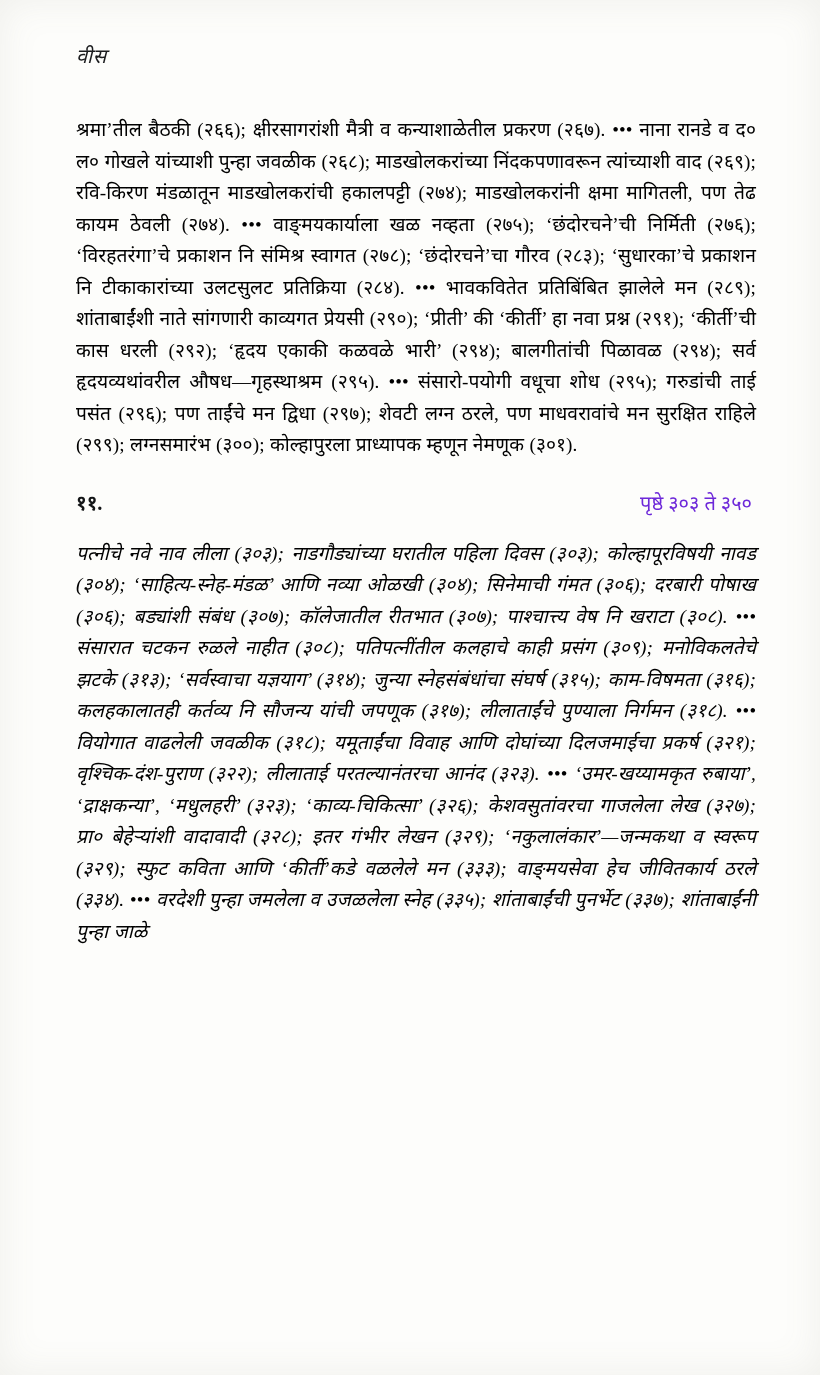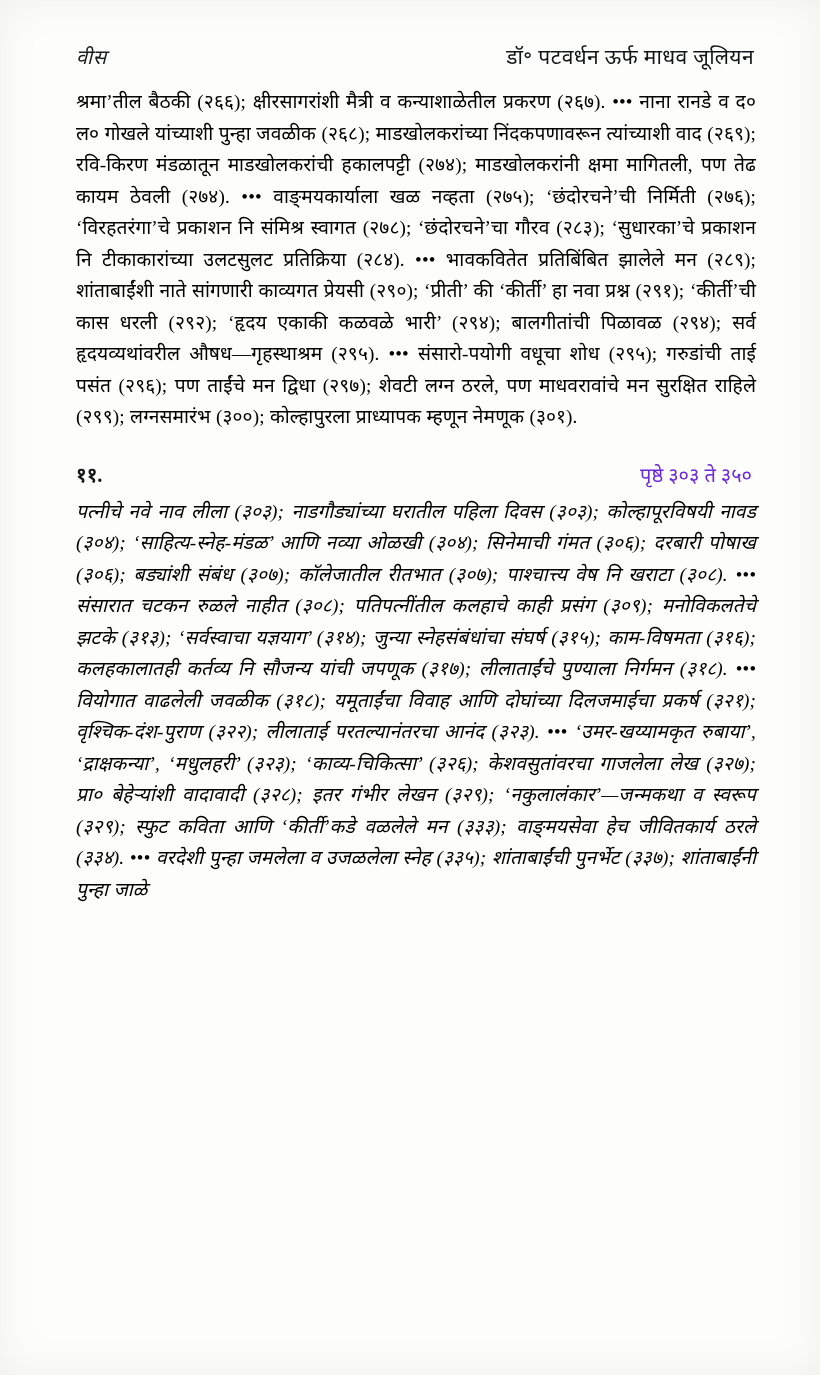--- a/index.html
+++ b/index.html
@@ -25,24 +25,24 @@
   
   .page::after {
     content: "";
     position: absolute;
     inset: 0;
     pointer-events: none;
     box-shadow: inset 0 0 38px rgba(120,115,100,0.10);
   }
   .running-head {
     display: flex;
-    align-items: center;
+    align-items: flex-start;
     justify-content: space-between;
     padding: 0 8px 0 14px;
-    margin-bottom: 16px;
+    margin-bottom: 45px;
   }
   .folio {
     font-size: 20px;
     font-style: italic;
     font-family: "Liberation Serif", "DejaVu Serif", serif;
     color: #1b1c1e;
     letter-spacing: 0.5px;
   }
   .head-title {
     font-size: 21px;
@@ -58,21 +58,21 @@
     font-size: 19.2px;
     line-height: 31.5px;
     text-align: justify;
     text-justify: inter-word;
     color: #000000;
     letter-spacing: 0.1px;
   }
   .section-head {
     display: flex;
     align-items: baseline;
-    margin: 27px 0 8px 0;
+    margin: 27px 0 22px 0;
   }
   .sec-num {
     font-size: 20.5px;
     font-weight: bold;
     min-width: 40px;
     color: #131517;
   }
   .sec-title {
     font-size: 22px;
     font-weight: bold;
@@ -94,21 +94,20 @@
     word-spacing: 0.5px;
   }
 </style>
 </head>
 <body>
 
 <div class="page">
 
   <div class="running-head">
     <div class="folio">वीस</div>
-    <div class="head-title">डॉ॰ पटवर्धन ऊर्फ माधव जूलियन</div>
   </div>
 
   <div class="body-col">
 
     <p class="para tight">श्रमा’तील बैठकी (२६६); क्षीरसागरांशी मैत्री व कन्याशाळेतील प्रकरण (२६७). ••• नाना रानडे व द० ल० गोखले यांच्याशी पुन्हा जवळीक (२६८); माडखोलकरांच्या निंदकपणावरून त्यांच्याशी वाद (२६९); रवि-किरण मंडळातून माडखोलकरांची हकालपट्टी (२७४); माडखोलकरांनी क्षमा मागितली, पण तेढ कायम ठेवली (२७४). ••• वाङ्‌मयकार्याला खळ नव्हता (२७५); ‘छंदोरचने’ची निर्मिती (२७६); ‘विरहतरंगा’चे प्रकाशन नि संमिश्र स्वागत (२७८); ‘छंदोरचने’चा गौरव (२८३); ‘सुधारका’चे प्रकाशन नि टीकाकारांच्या उलटसुलट प्रतिक्रिया (२८४). ••• भावकवितेत प्रतिबिंबित झालेले मन (२८९); शांताबाईंशी नाते सांगणारी काव्यगत प्रेयसी (२९०); ‘प्रीती’ की ‘कीर्ती’ हा नवा प्रश्न (२९१); ‘कीर्ती’ची कास धरली (२९२); ‘हृदय एकाकी कळवळे भारी’ (२९४); बालगीतांची पिळावळ (२९४); सर्व हृदयव्यथांवरील औषध—गृहस्थाश्रम (२९५). ••• संसारो-पयोगी वधूचा शोध (२९५); गरुडांची ताई पसंत (२९६); पण ताईंचे मन द्विधा (२९७); शेवटी लग्न ठरले, पण माधवरावांचे मन सुरक्षित राहिले (२९९); लग्नसमारंभ (३००); कोल्हापुरला प्राध्यापक म्हणून नेमणूक (३०१).</p>
 
     <div class="section-head">
       <span class="sec-num">११.</span>
       <span class="sec-pages">पृष्ठे ३०३ ते ३५०</span>
     </div>

